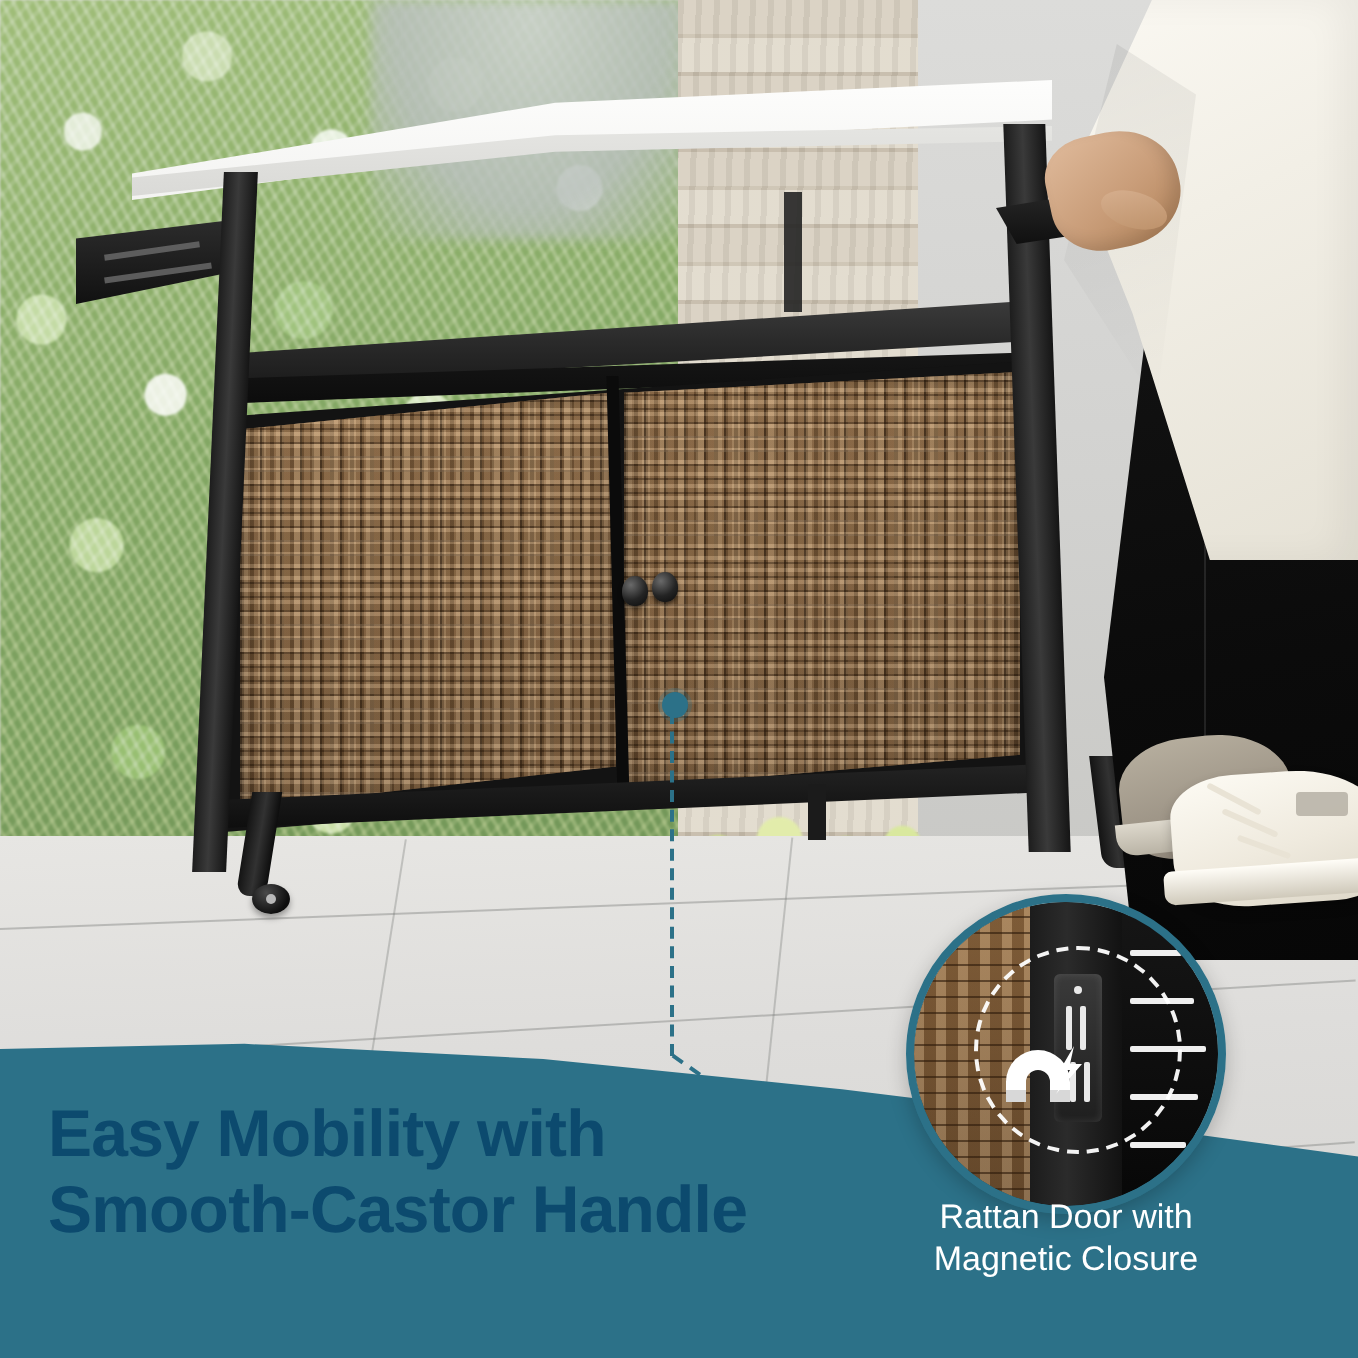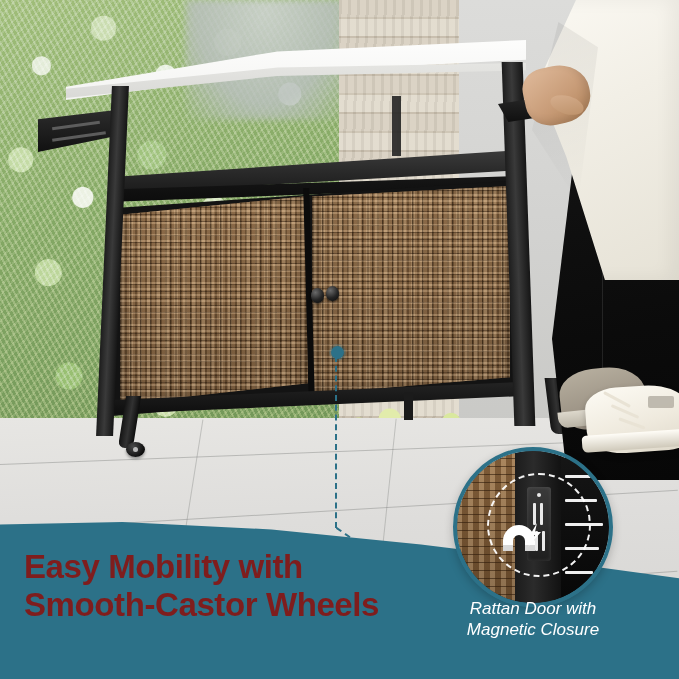--- a/index.html
+++ b/index.html
@@ -272,21 +272,21 @@
   }
 
   
   .banner{
     position:absolute;left:0;bottom:0;width:679px;height:168px;
     background:#2c7188;
     clip-path:polygon(0% 8%, 18% 6.5%, 40% 11%, 62% 20%, 80% 29%, 100% 40%, 100% 100%, 0% 100%);
   }
   .headline{
     position:absolute;left:24px;top:548px;width:410px;
-    color:#7f1d1d;font-weight:bold;font-size:33px;line-height:38px;
+    color:#0c4a6e;font-weight:bold;font-size:33px;line-height:38px;
     letter-spacing:-.4px;
   }
   .headline div{white-space:nowrap;}
 
   
   .inset-wrap{position:absolute;left:453px;top:447px;width:160px;height:160px;}
   .inset-ring{
     position:absolute;inset:0;border-radius:50%;
     border:4px solid #2c7188;box-sizing:border-box;
     box-shadow:0 3px 10px rgba(0,0,0,.22);
@@ -327,21 +327,21 @@
   .conn{position:absolute;border-top:2px dashed #2c7188;}
   .conn-dot{
     position:absolute;left:331px;top:346px;width:13px;height:13px;border-radius:50%;
     background:#2c7188;box-shadow:0 0 0 2px rgba(44,113,136,.25);
   }
 
   .caption{
     position:absolute;left:433px;top:598px;width:200px;
     color:#ffffff;font-size:17px;line-height:21px;text-align:center;
   }
-  .caption div{white-space:nowrap;font-style:italic;}
+  .caption div{white-space:nowrap;}
 </style>
 </head>
 <body>
 
 <div class="stage">
 
   <div class="photo">
 
     <div class="foliage"></div>
     <div class="sky"></div>
@@ -410,21 +410,21 @@
     <div class="conn-dot"></div>
     <div class="conn" style="left:337px;top:356px;width:172px;transform-origin:left top;transform:rotate(90deg);"></div>
     <div class="conn" style="left:337px;top:527px;width:48px;transform-origin:left top;transform:rotate(35deg);"></div>
     <div class="conn" style="left:375px;top:555px;width:92px;"></div>
   </div>
 
   <div class="banner"></div>
 
   <div class="headline">
     <div>Easy Mobility with</div>
-    <div>Smooth-Castor Wheels</div>
+    <div>Smooth-Castor Handle</div>
   </div>
 
   <div class="inset-wrap">
     <div class="inset-photo">
       <div class="inset-dark"></div>
       <div class="inset-rattan"></div>
       <div class="inset-frame"></div>
       <div class="inset-plate"></div>
       <div class="inset-slot" style="left:76px;top:52px;width:3px;height:22px;"></div>
       <div class="inset-slot" style="left:83px;top:52px;width:3px;height:22px;"></div>

